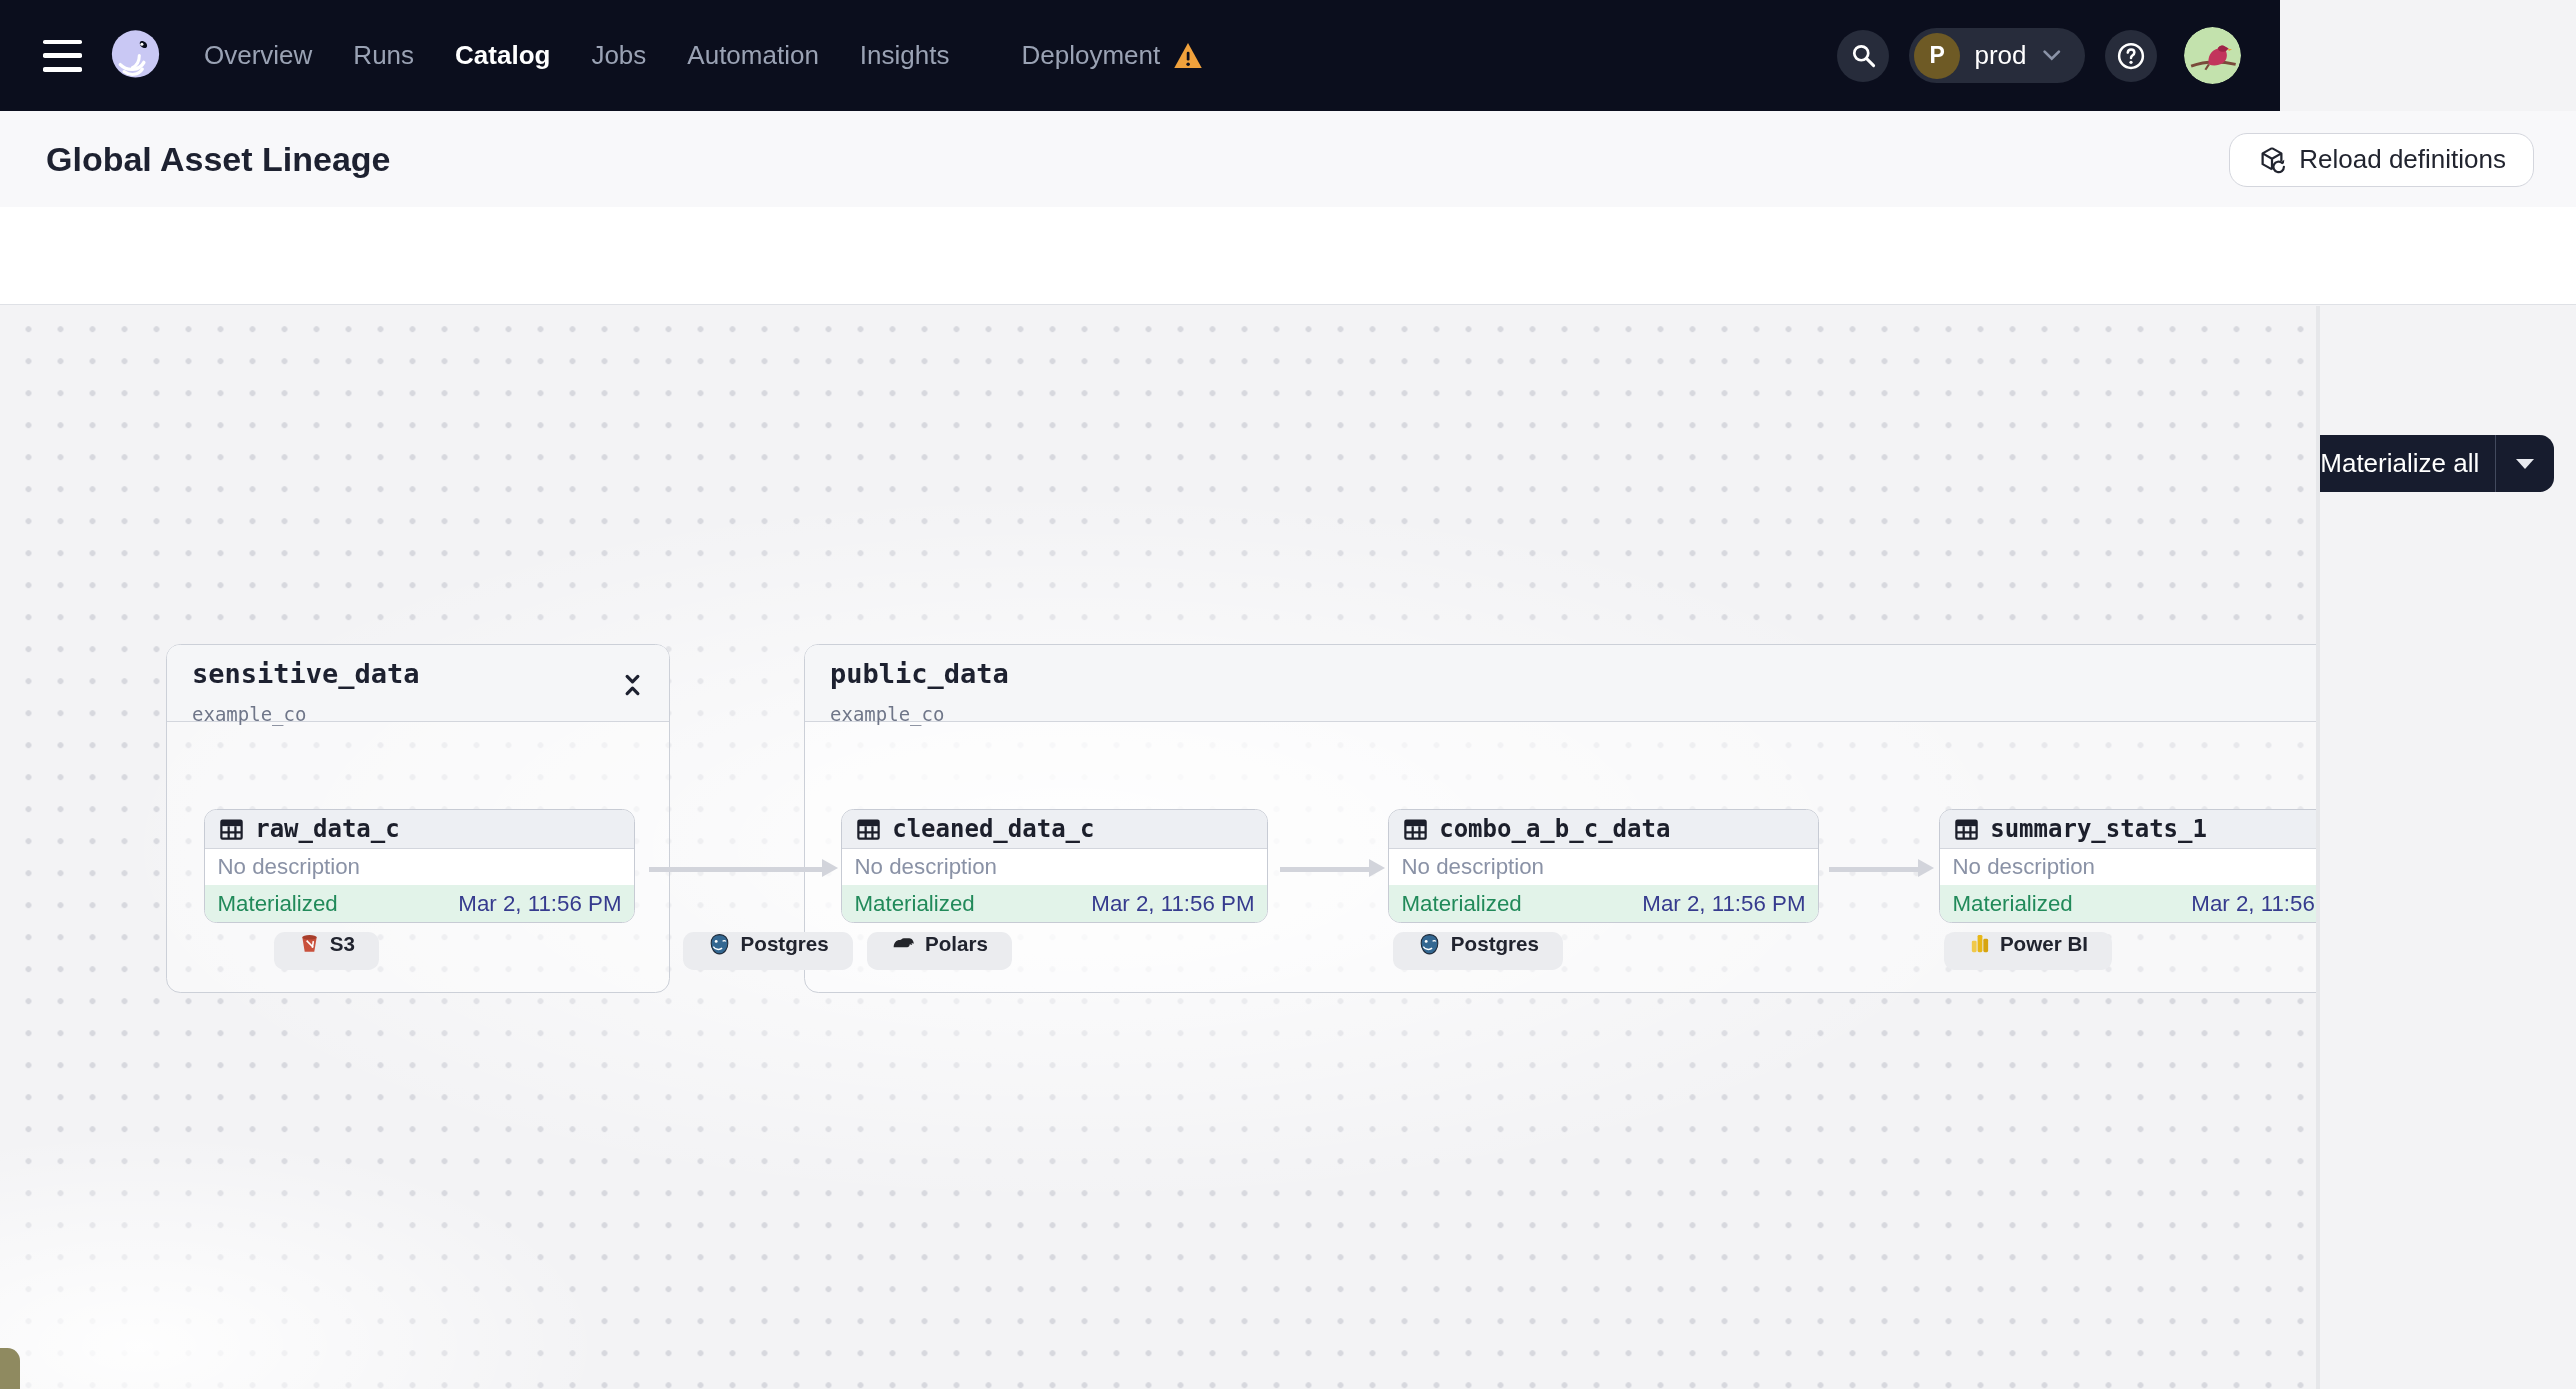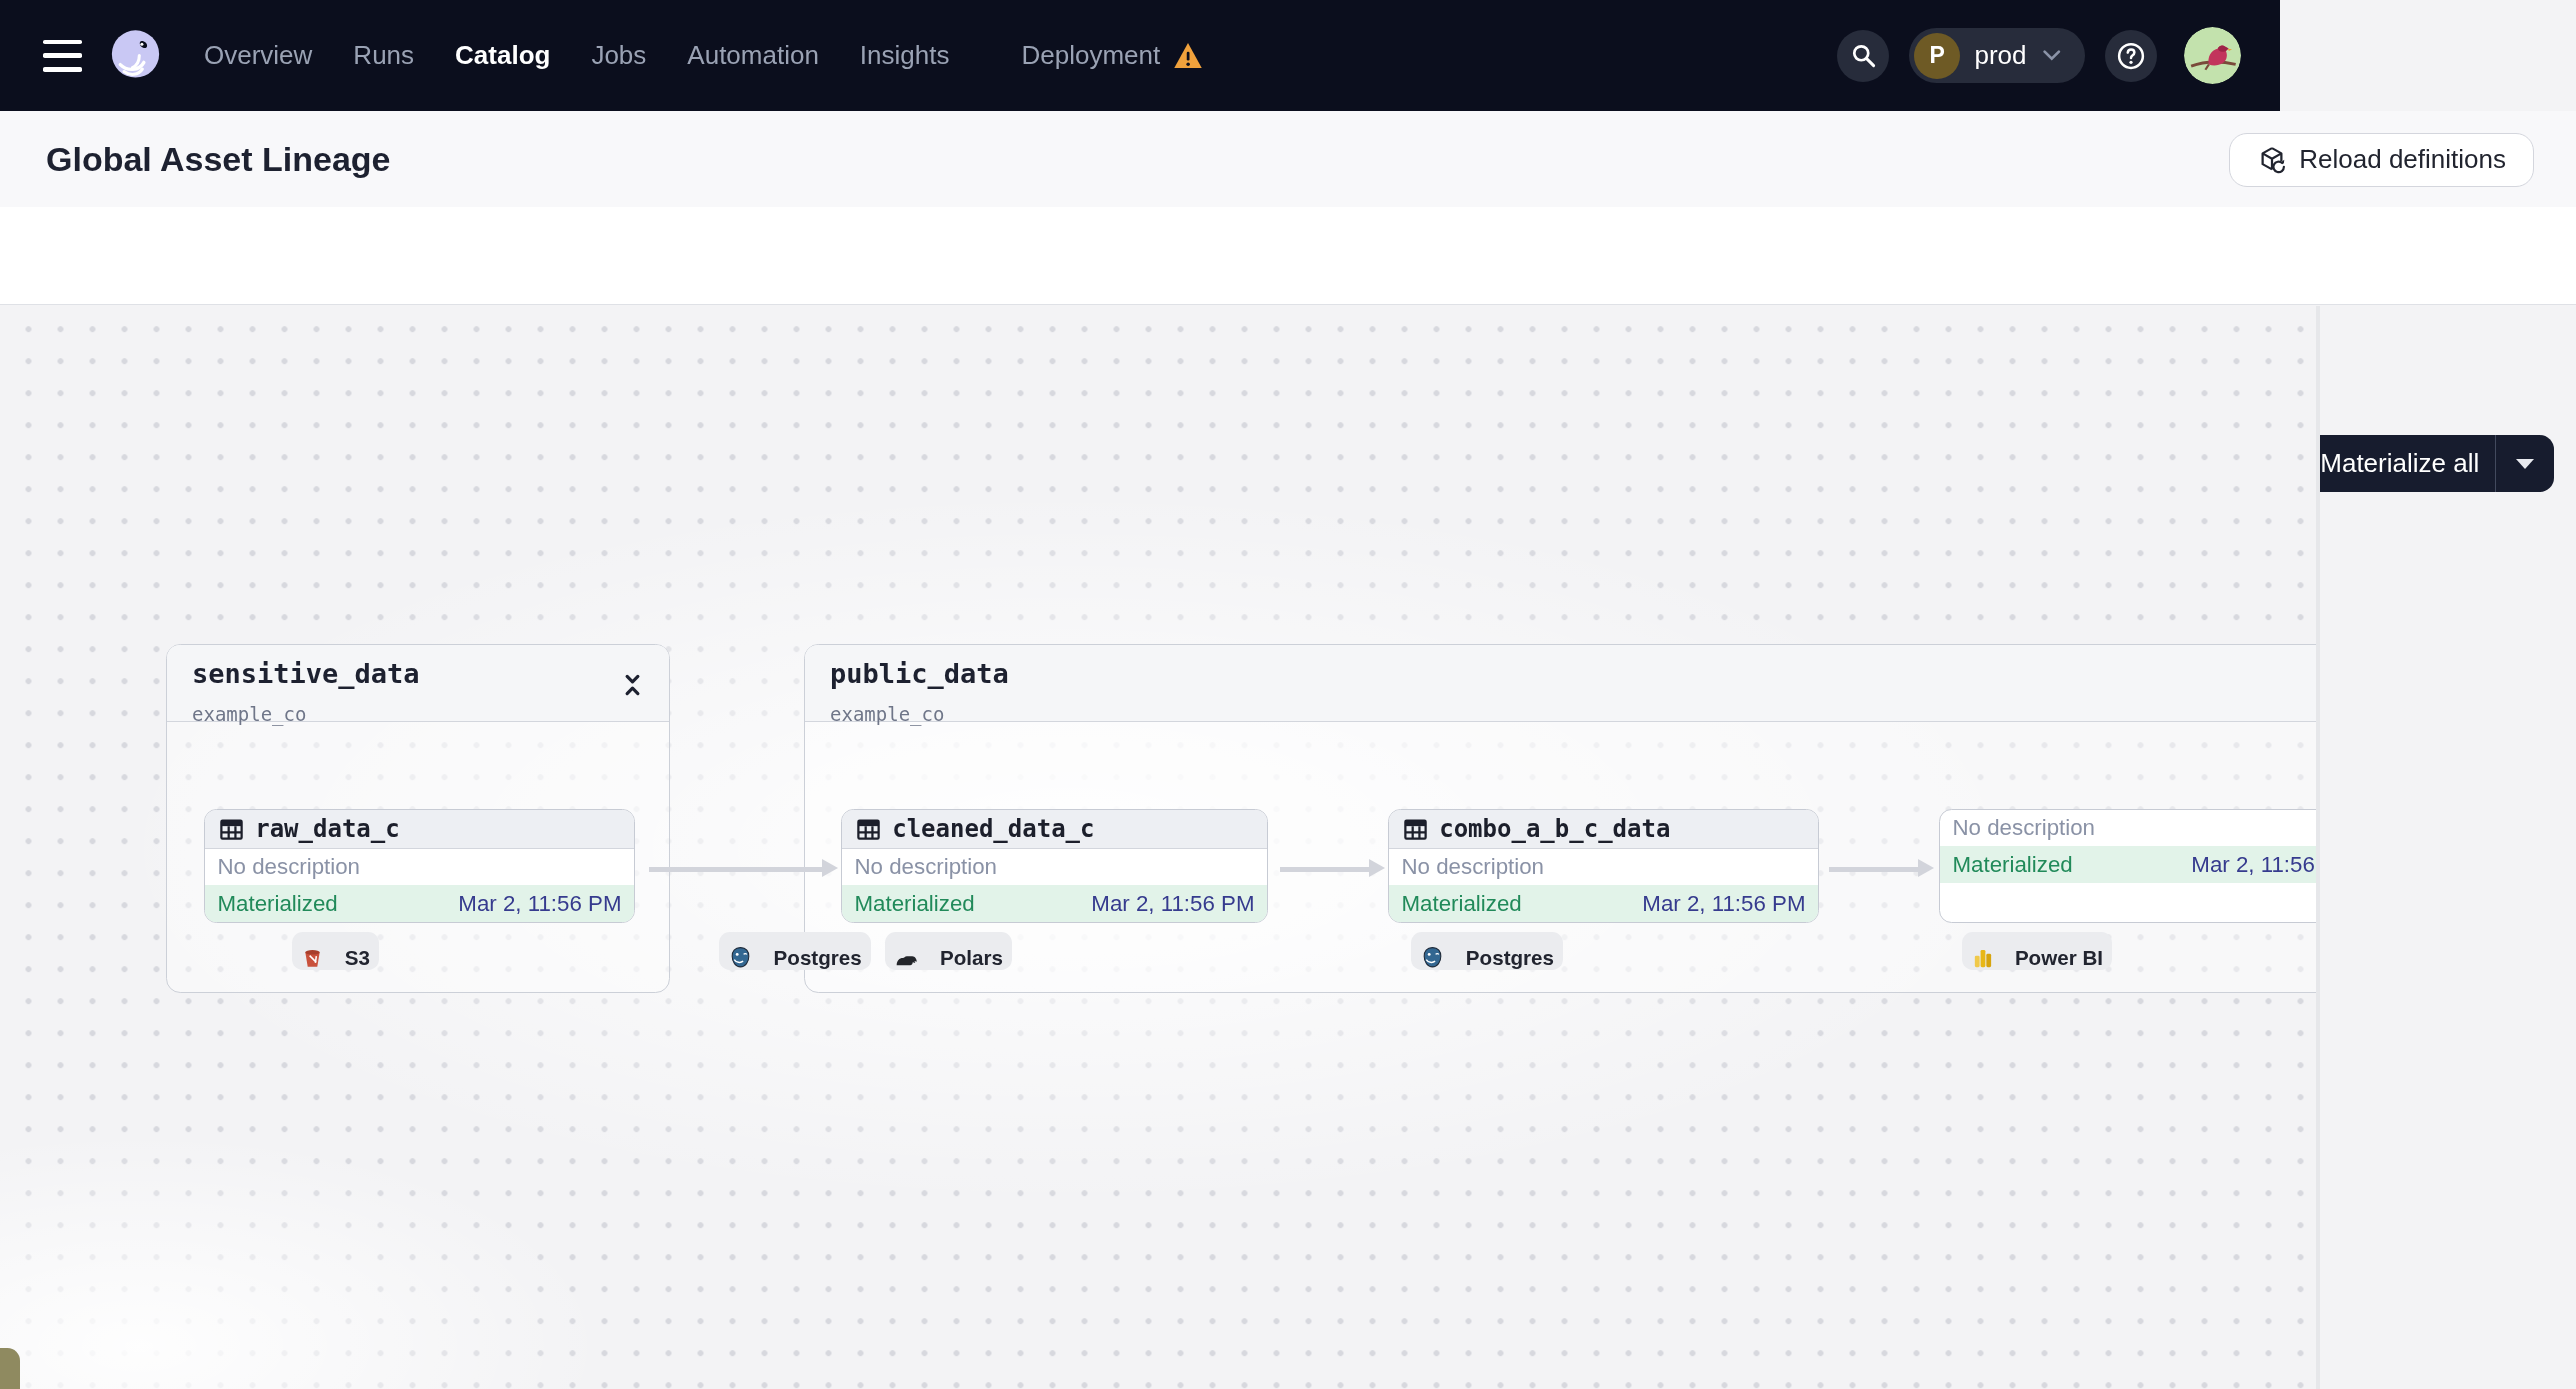--- a/index.html
+++ b/index.html
@@ -91,22 +91,22 @@
   .card-head { height:39px; background:#edeff3; border-bottom:1.8px solid #d3d6dd; display:flex;
                align-items:center; padding:0 12.5px; gap:10.7px; }
   .card-name { font-family:"DejaVu Sans Mono", monospace; font-size:24px; font-weight:bold; color:#1c1f2b; }
   .card-desc { height:36px; display:flex; align-items:center; padding:0 12.5px; font-size:22.3px; color:#8a92a6; }
   .card-status { height:37px; background:#e2f3e9; display:flex; align-items:center;
                  justify-content:space-between; padding:0 12.5px; }
   .st-label { font-size:22.3px; color:#218a5a; }
   .st-time { font-size:22.3px; color:#363b8e; }
 
   .tagrow { position:absolute; top:626px; display:flex; gap:14.3px; }
-  .tag { height:38px; background:#ebecef; border-radius:10.7px; display:flex; align-items:flex-end;
-         padding:0 9px; gap:21px; font-size:20.6px; font-weight:bold; color:#21242f; cursor:pointer; }
+  .tag { height:38px; background:#ebecef; border-radius:10.7px; display:flex; align-items:flex-start;
+         padding:0 24px; gap:9px; font-size:20.6px; font-weight:bold; color:#21242f; cursor:pointer; }
 
   .edge { position:absolute; top:561px; height:4.5px; background:#d2d4db; }
   .edge::after { content:""; position:absolute; right:-14.3px; top:-8px; width:0; height:0;
                  border-left:16px solid #d2d4db; border-top:9.8px solid transparent;
                  border-bottom:9.8px solid transparent; }
 
   
   .zoomtool { position:absolute; left:2503px; top:556px; width:54px; height:349px; background:#fdfdfe;
               border:1.8px solid #cfd2d9; border-radius:16px; display:flex; flex-direction:column; }
   .zt-btn { height:52px; display:flex; align-items:center; justify-content:center; cursor:pointer; }
@@ -363,20 +363,30 @@
         <span class="card-name">combo_a_b_c_data</span>
       </div>
       <div class="card-desc">No description</div>
       <div class="card-status">
         <span class="st-label">Materialized</span>
         <span class="st-time">Mar 2, 11:56 PM</span>
       </div>
     </div>
 
     <div class="card" style="left:1939px;width:429px;">
+      <div class="card-head">
+        <svg width="27" height="27" viewBox="0 0 24 24">
+          <rect x="3" y="4" width="18" height="16" rx="1" fill="none" stroke="#1c1f2b" stroke-width="2"></rect>
+          <rect x="3" y="4" width="18" height="5" fill="#1c1f2b"></rect>
+          <line x1="3" y1="14.5" x2="21" y2="14.5" stroke="#1c1f2b" stroke-width="2"></line>
+          <line x1="9.5" y1="9" x2="9.5" y2="20" stroke="#1c1f2b" stroke-width="2"></line>
+          <line x1="15.5" y1="9" x2="15.5" y2="20" stroke="#1c1f2b" stroke-width="2"></line>
+        </svg>
+        <span class="card-name">summary_stats_1</span>
+      </div>
       <div class="card-desc">No description</div>
       <div class="card-status">
         <span class="st-label">Materialized</span>
         <span class="st-time">Mar 2, 11:56 PM</span>
       </div>
     </div>
 
     <div class="tagrow" style="right:1941px;">
       <span class="tag">
         <svg width="23" height="23" viewBox="0 0 24 24">

